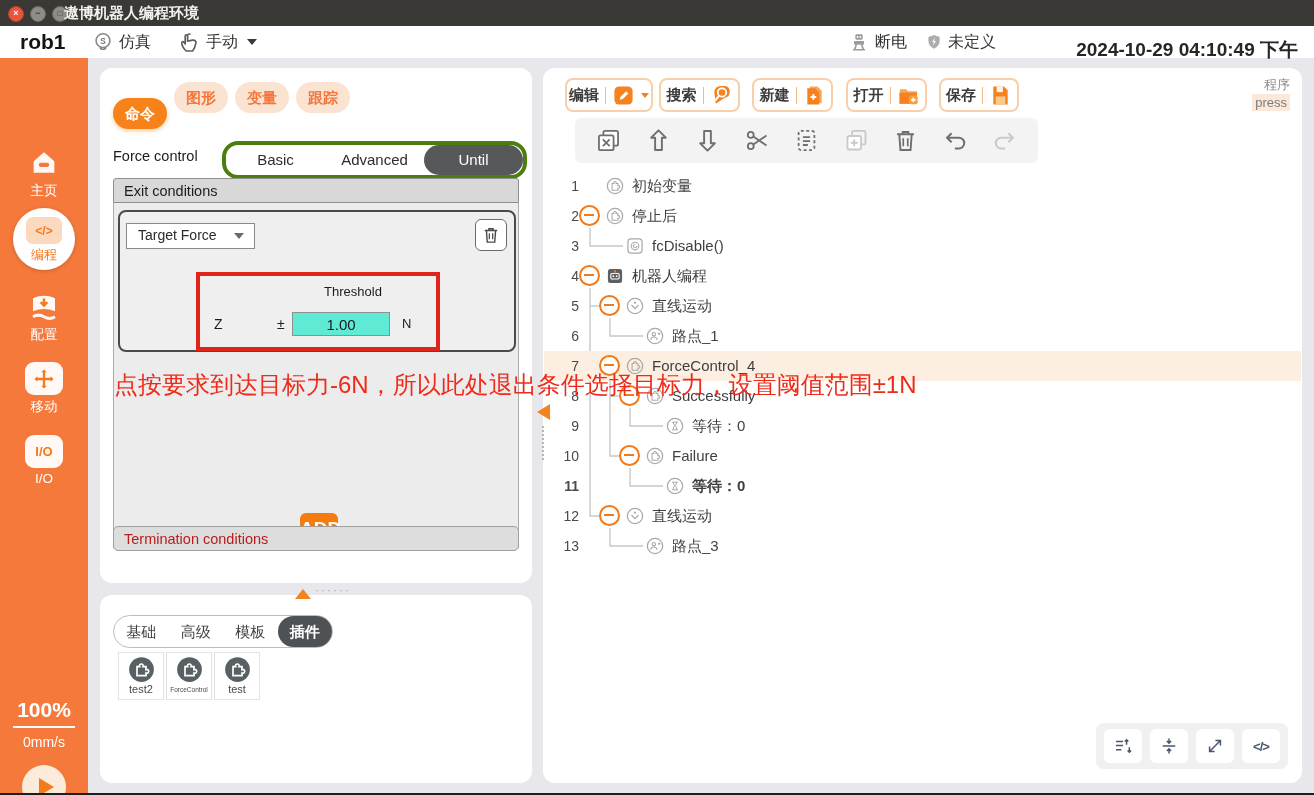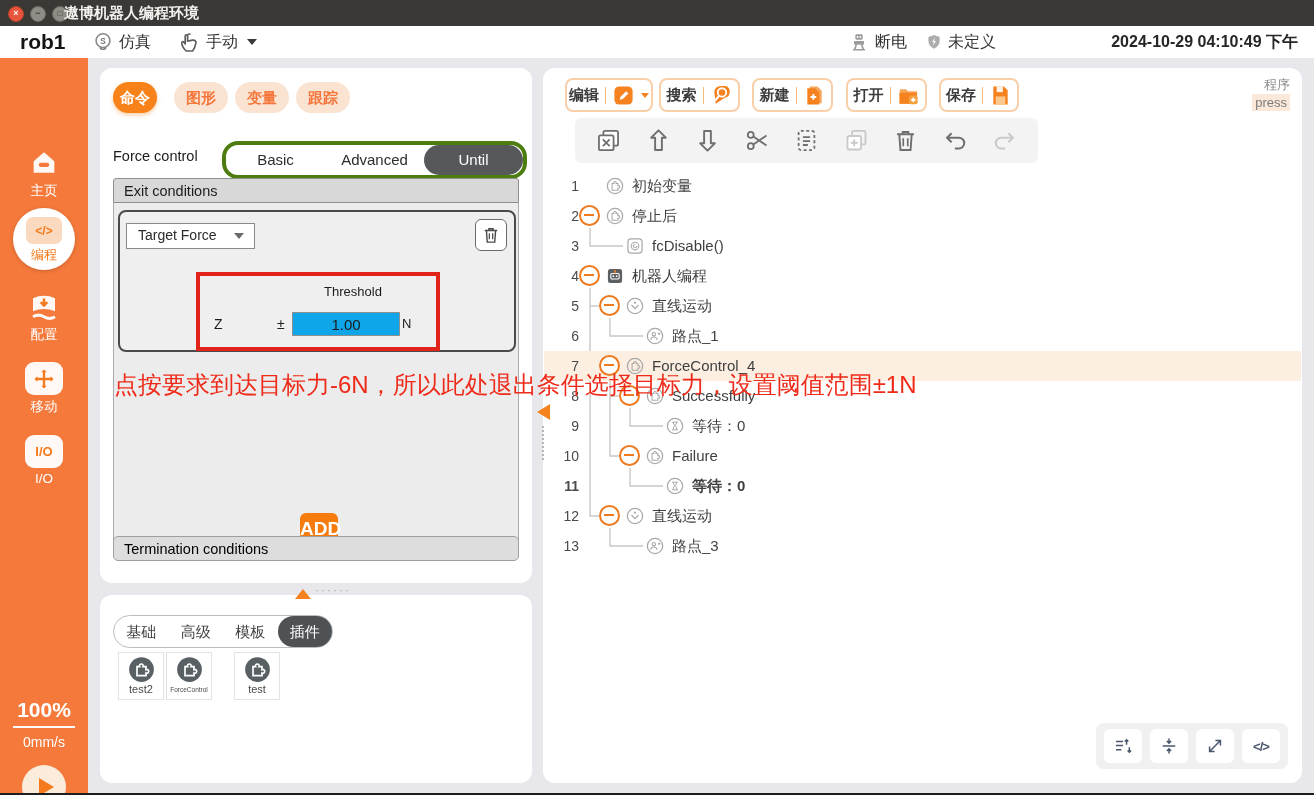--- a/index.html
+++ b/index.html
@@ -12,21 +12,21 @@
   .wb-close{left:8px;background:#E8543C;border:1px solid #b9422c;color:#fff;}
   .wb-min{left:30px;background:#8F8B85;border:1px solid #6e6a64;color:#3a3a3a;}
   .wb-max{left:52px;background:#8F8B85;border:1px solid #6e6a64;color:#3a3a3a;font-size:8px;}
   .wintitle{position:absolute;left:64px;top:0;line-height:26px;color:#F4F2EF;font-size:15px;font-weight:bold;}
   
   .menubar{position:absolute;left:0;top:26px;width:1314px;height:32px;background:#ffffff;}
   .menubar .grp{position:absolute;top:0;height:32px;display:flex;align-items:center;gap:5px;color:#333;font-size:16px;}
   #robname{position:absolute;left:20px;top:0;line-height:32px;font-size:21px;font-weight:bold;color:#141414;}
   .mb-ic{width:22px;height:22px;}
   .caret-dn{width:0;height:0;border-left:5px solid transparent;border-right:5px solid transparent;border-top:6px solid #3a3a3a;margin-left:4px;}
-  #timestamp{position:absolute;right:16px;top:0;line-height:32px;font-size:16px;font-weight:bold;color:#262626;}
+  #timestamp{position:absolute;right:16px;top:8px;line-height:32px;font-size:19px;font-weight:bold;color:#262626;}
   
   .sidebar{position:absolute;left:0;top:58px;width:88px;height:737px;background:#F5793B;}
   .sb-item{position:absolute;left:0;width:88px;text-align:center;cursor:pointer;}
   .sb-label{color:#fff;font-size:13.5px;margin-top:3px;}
   .sb-box{width:38px;height:33px;margin:0 auto;background:rgba(255,255,255,.95);border-radius:9px;display:flex;align-items:center;justify-content:center;}
   .sb-raw{width:38px;height:33px;margin:0 auto;}
   .sb-io{color:#F5791D;font-weight:bold;font-size:13px;}
   .sb-active-circle{position:absolute;left:13px;width:62px;height:62px;background:#fff;border-radius:50%;box-shadow:0 1px 4px rgba(0,0,0,.18);}
   .sb-active-box{width:36px;height:27px;margin:9px auto 0;background:#FBD9BF;border-radius:7px;display:flex;align-items:center;justify-content:center;color:#F5791D;font-weight:bold;font-size:12px;}
   .sb-active-label{color:#F5791D;font-size:13px;margin-top:2px;text-align:center;}
@@ -51,28 +51,28 @@
   .exit-header{position:absolute;left:13px;top:110px;width:406px;height:25px;background:#D8D8D8;border:1px solid #8F8F8F;border-radius:3px 3px 0 0;line-height:25px;font-size:14.5px;color:#1c1c1c;padding-left:10px;box-sizing:border-box;}
   .exit-body{position:absolute;left:13px;top:135px;width:406px;height:345px;background:#ECECEC;border:1px solid #ABABAB;border-top:none;box-sizing:border-box;}
   .cond-card{position:absolute;left:18px;top:142px;width:398px;height:142px;background:#EFEFEF;border:2px solid #4A4A4A;border-radius:8px;box-sizing:border-box;}
   .dd{position:absolute;left:6px;top:11px;width:129px;height:26px;background:#fff;border:1px solid #8A8A8A;line-height:23px;font-size:14px;color:#2b2b2b;padding-left:11px;box-sizing:border-box;cursor:pointer;}
   .dd .caret{position:absolute;right:10px;top:9px;width:0;height:0;border-left:5px solid transparent;border-right:5px solid transparent;border-top:6px solid #6b6b6b;}
   .trash-btn{position:absolute;right:7px;top:7px;width:32px;height:32px;background:#fff;border:1.5px solid #6B6B6B;border-radius:6px;color:#4a4a4a;cursor:pointer;padding:5px;box-sizing:border-box;}
   .red-rect{position:absolute;left:76px;top:60px;width:244px;height:79px;border:4px solid #E0241A;box-sizing:border-box;}
   .thr-label{position:absolute;left:93px;top:8px;width:120px;text-align:center;font-size:13px;color:#1c1c1c;}
   .thr-z{position:absolute;left:14px;top:40px;font-size:14px;color:#1c1c1c;}
   .thr-pm{position:absolute;left:77px;top:40px;font-size:14px;color:#1c1c1c;}
-  .thr-input{position:absolute;left:92px;top:36px;width:108px;height:24px;border:1px solid #8F8F8F;background:#0ea5e9;text-align:center;font-size:15px;color:#1c1c1c;box-sizing:border-box;font-family:inherit;}
+  .thr-input{position:absolute;left:92px;top:36px;width:98px;height:24px;border:1px solid #8F8F8F;background:#5eead4;text-align:center;font-size:15px;color:#1c1c1c;box-sizing:border-box;font-family:inherit;}
   .thr-n{position:absolute;left:202px;top:40px;font-size:13px;color:#1c1c1c;}
   #add-btn{position:absolute;left:200px;top:445px;width:38px;height:31px;background:#F57B0C;border-radius:6px;color:#fff;font-size:19px;font-weight:bold;text-align:left;line-height:31px;cursor:pointer;overflow:visible;}
-  .term-bar{position:absolute;left:13px;top:468px;width:406px;height:25px;background:#DDDDDD;border:1px solid #9E9E9E;border-radius:5px;line-height:25px;font-size:14.5px;color:#000000;padding-left:10px;box-sizing:border-box;cursor:pointer;}
+  .term-bar{position:absolute;left:13px;top:458px;width:406px;height:25px;background:#DDDDDD;border:1px solid #9E9E9E;border-radius:5px;line-height:25px;font-size:14.5px;color:#b91c1c;padding-left:10px;box-sizing:border-box;cursor:pointer;}
   
   #lib-tabs{position:absolute;left:13px;top:20px;width:218px;height:31px;border:1px solid #BDBDBD;border-radius:17px;display:flex;background:#fff;}
   #lib-tabs .seg{flex:1;text-align:center;line-height:31px;font-size:15px;color:#3F3F3F;cursor:pointer;border-radius:17px;}
-  #lib-tabs .seg.on{background:#4F5255;color:#fff;font-weight:normal;}
+  #lib-tabs .seg.on{background:#4F5255;color:#fff;font-weight:bold;}
   .tile{position:absolute;top:57px;width:46px;height:48px;background:#fff;border:1px solid #E3E3E3;text-align:center;cursor:pointer;box-sizing:border-box;}
   .tile .pic{width:27px;height:27px;margin:3px auto 0;}
   .tile .tlabel{font-size:11px;color:#4A4A4A;line-height:13px;white-space:nowrap;}
   .tile .tlabel.small{font-size:6.5px;}
   
   .fbtn{position:absolute;top:10px;height:34px;background:#fff;border:2px solid #F8CFA8;border-radius:8px;box-sizing:border-box;display:flex;align-items:center;justify-content:center;gap:6px;cursor:pointer;}
   .fbtn .flabel{font-size:15px;font-weight:bold;color:#3C3C3C;}
   .fbtn .fsep{width:1px;height:17px;background:#F5B87E;}
   .fbtn .fic{width:23px;height:23px;}
   .fbtn .fcaret{width:0;height:0;border-left:4px solid transparent;border-right:4px solid transparent;border-top:5px solid #F5821F;}
@@ -207,21 +207,21 @@
     <div id="speed-pct"><span class="ul">100%</span></div>
     <div id="speed-val">0mm/s</div>
     <div id="play-btn">
         <span class="tri"></span>
       </div>
 
   </div>
 
   <div class="card" id="cmd-card">
     <div id="cmd-tabs">
-        <div class="pill on" style="left: 13px; width: 44px;">命令</div>
+        <div class="pill on" style="left: 13px; width: 54px; margin-top: 16px;">命令</div>
         <div class="pill off" style="left: 74px; width: 54px;">图形</div>
         <div class="pill off" style="left: 135px; width: 54px;">变量</div>
         <div class="pill off" style="left: 196px; width: 54px;">跟踪</div>
       </div>
     <div id="fc-label">Force control</div>
     <div id="fc-modes">
         <div class="seg">Basic</div>
         <div class="seg">Advanced</div>
         <div class="seg on">Until</div>
       </div>
@@ -270,21 +270,21 @@
         </div>
         <div class="tile" style="left: 66px;">
           <div class="pic ic">
             <svg viewBox="0 0 24 24" xmlns="http://www.w3.org/2000/svg" style="display:block;width:100%;height:100%">
               <circle cx="12" cy="12" r="11" fill="#596064"></circle>
               <path d="M8 9.5h2.3a1.7 1.7 0 1 1 3.1 0H16v2.6a1.7 1.7 0 1 1 0 3.1V17.5H8z" fill="none" stroke="#fff" stroke-width="1.5"></path>
             </svg>
           </div>
           <div class="tlabel small">ForceControl</div>
         </div>
-        <div class="tile" style="left: 114px; margin-left: 20px;">
+        <div class="tile" style="left: 114px;">
           <div class="pic ic">
             <svg viewBox="0 0 24 24" xmlns="http://www.w3.org/2000/svg" style="display:block;width:100%;height:100%">
               <circle cx="12" cy="12" r="11" fill="#596064"></circle>
               <path d="M8 9.5h2.3a1.7 1.7 0 1 1 3.1 0H16v2.6a1.7 1.7 0 1 1 0 3.1V17.5H8z" fill="none" stroke="#fff" stroke-width="1.5"></path>
             </svg>
           </div>
           <div class="tlabel">test</div>
         </div>
       </div>
   </div>

